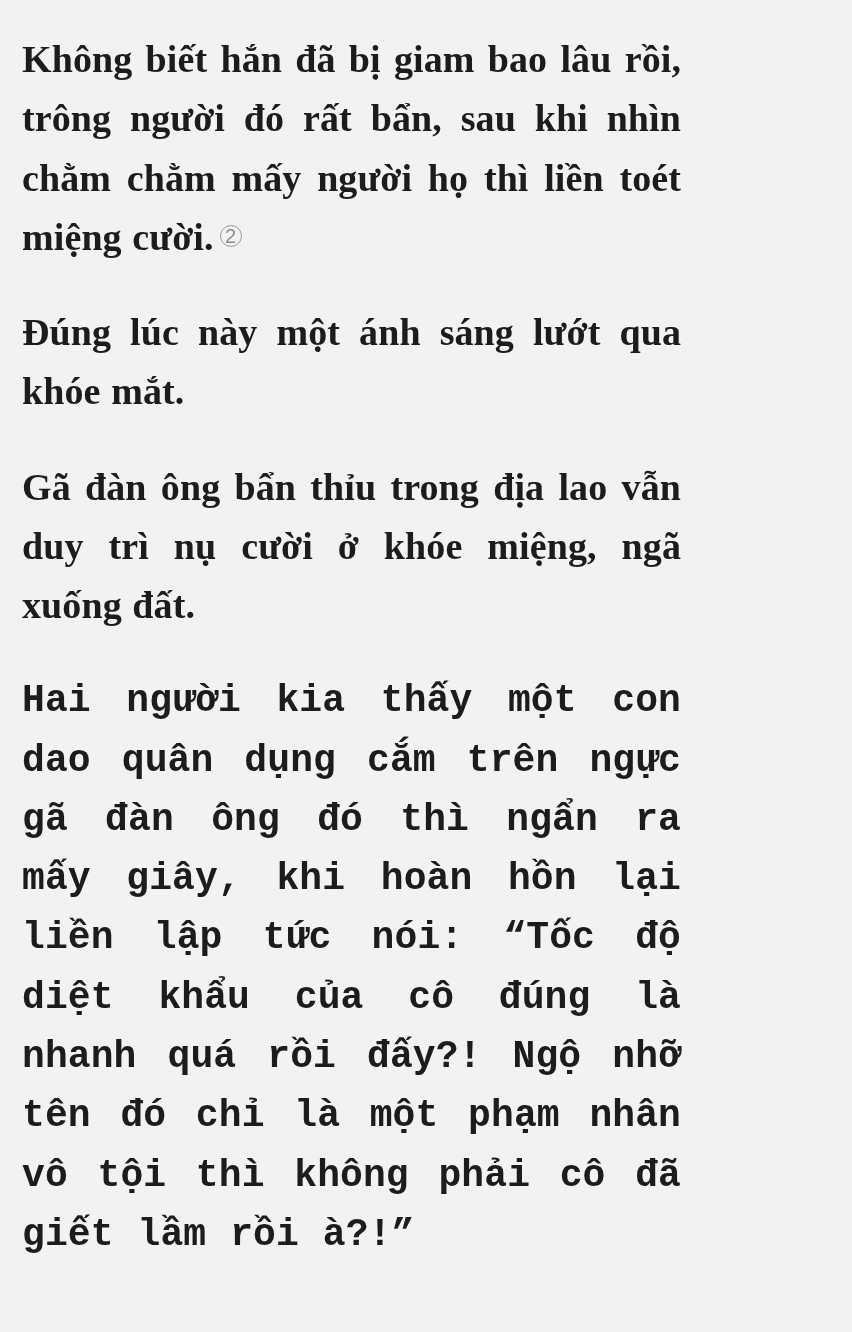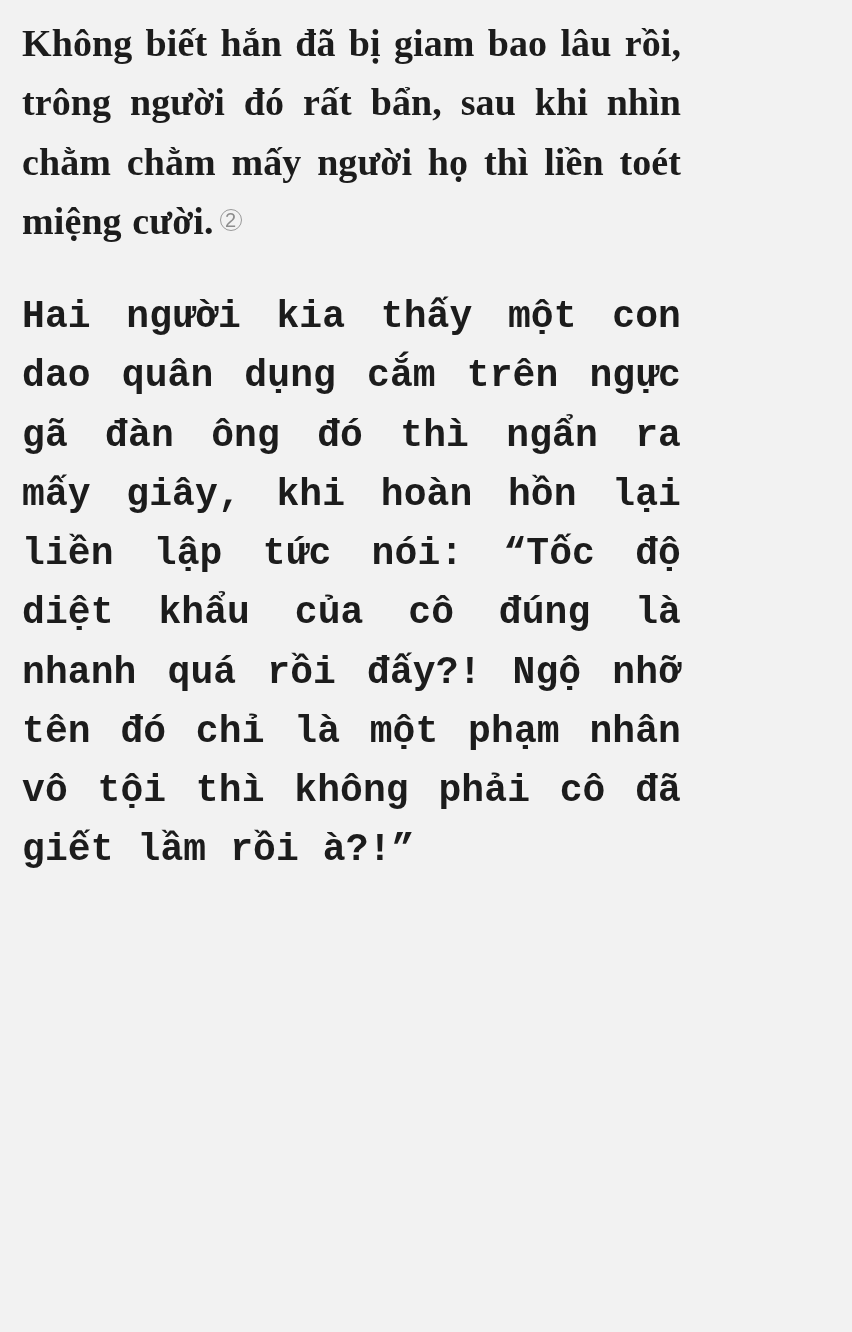--- a/index.html
+++ b/index.html
@@ -7,21 +7,21 @@
     padding: 0;
     background: #f2f2f2;
   }
   body {
     width: 852px;
     min-height: 1332px;
     font-family: "Liberation Serif", "DejaVu Serif", serif;
     color: #1c1c1c;
   }
   .reader {
-    padding: 14px 22px 20px 22px;
+    padding: 30px 22px 20px 22px;
     box-sizing: border-box;
     width: 703px;
   }
   .para {
     font-size: 38px;
     line-height: 1.56;
     text-align: justify;
     text-justify: inter-word;
     margin: 0 0 36px 0;
     font-weight: 600;
@@ -51,17 +51,19 @@
 </style>
 </head>
 <body>
 
 <div class="reader">
 
   <p class="para"><span>Không biết hắn đã bị giam bao lâu rồi, trông người đó rất bẩn, sau khi nhìn chằm chằm mấy người họ thì liền toét miệng cười.</span><span class="footnote-marker">2</span></p>
 
 
 
+  <p class="para">Đúng lúc này một ánh sáng lướt qua khóe mắt.</p>
 
+  <p class="para">Gã đàn ông bẩn thỉu trong địa lao vẫn duy trì nụ cười ở khóe miệng, ngã xuống đất.</p>
 
   <p class="para">Hai người kia thấy một con dao quân dụng cắm trên ngực gã đàn ông đó thì ngẩn ra mấy giây, khi hoàn hồn lại liền lập tức nói: “Tốc độ diệt khẩu của cô đúng là nhanh quá rồi đấy?! Ngộ nhỡ tên đó chỉ là một phạm nhân vô tội thì không phải cô đã giết lầm rồi à?!”</p>
 
 </div>
 
 </body></html>

